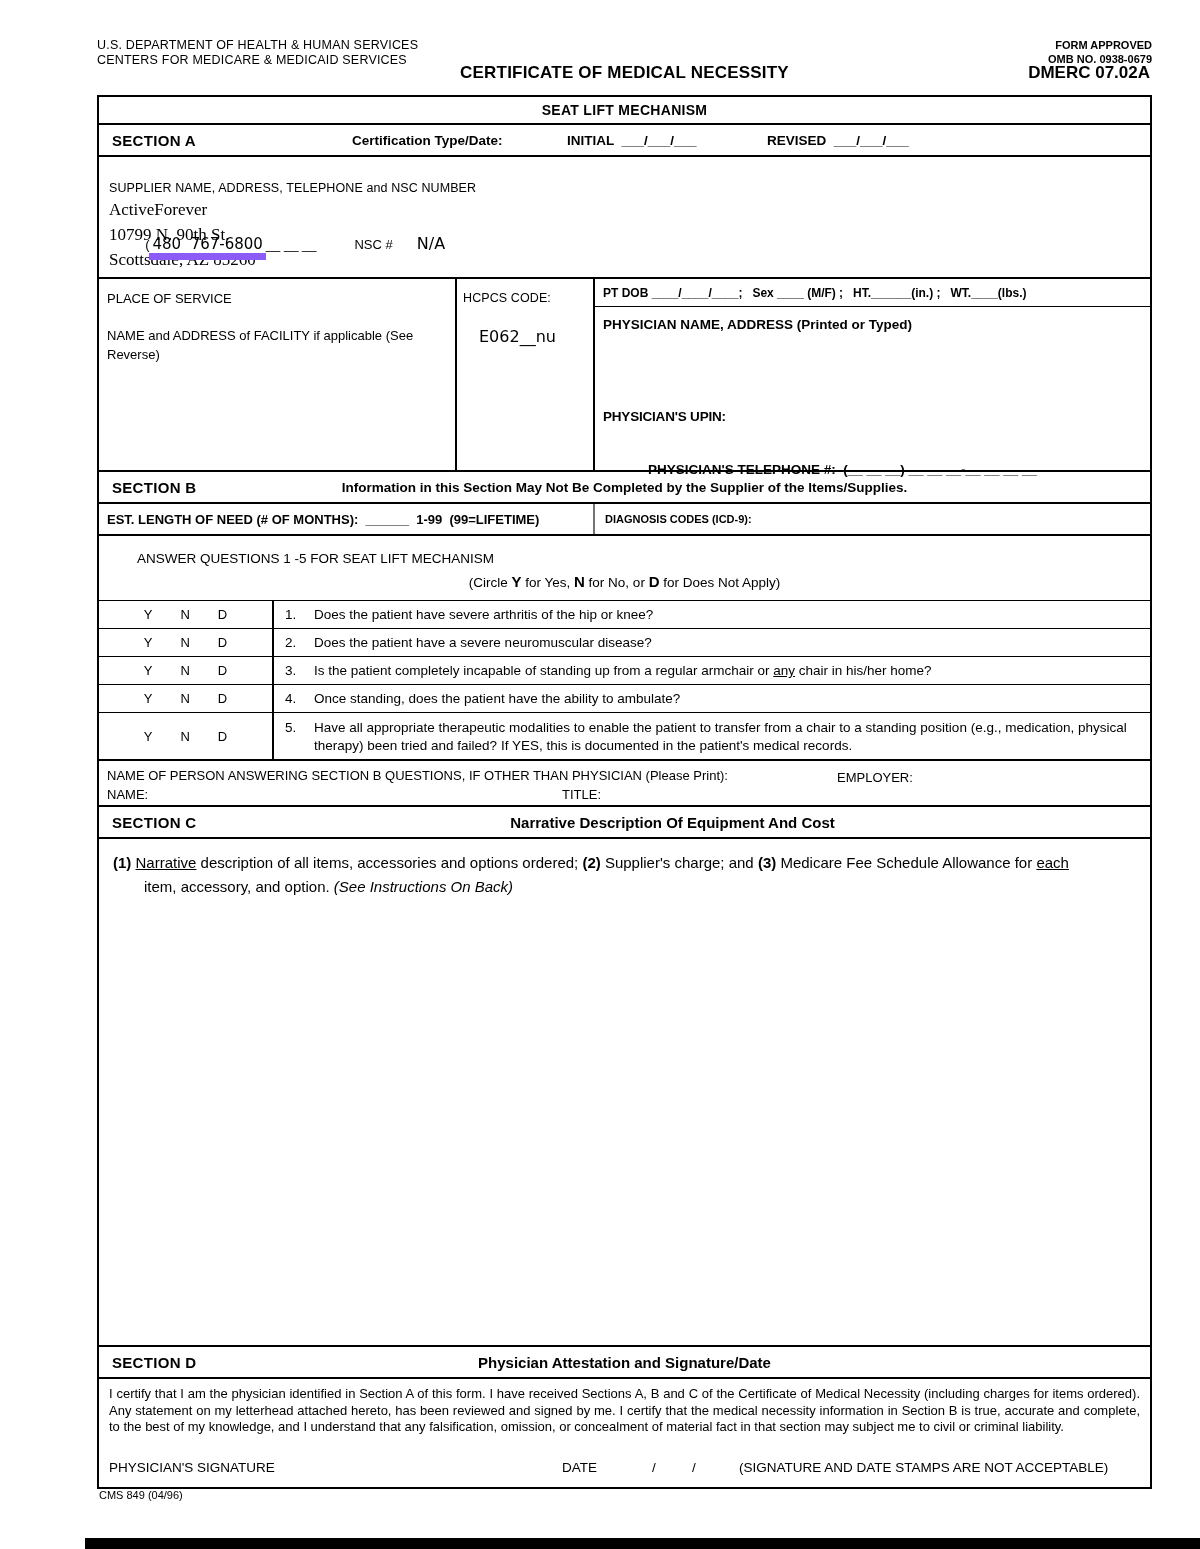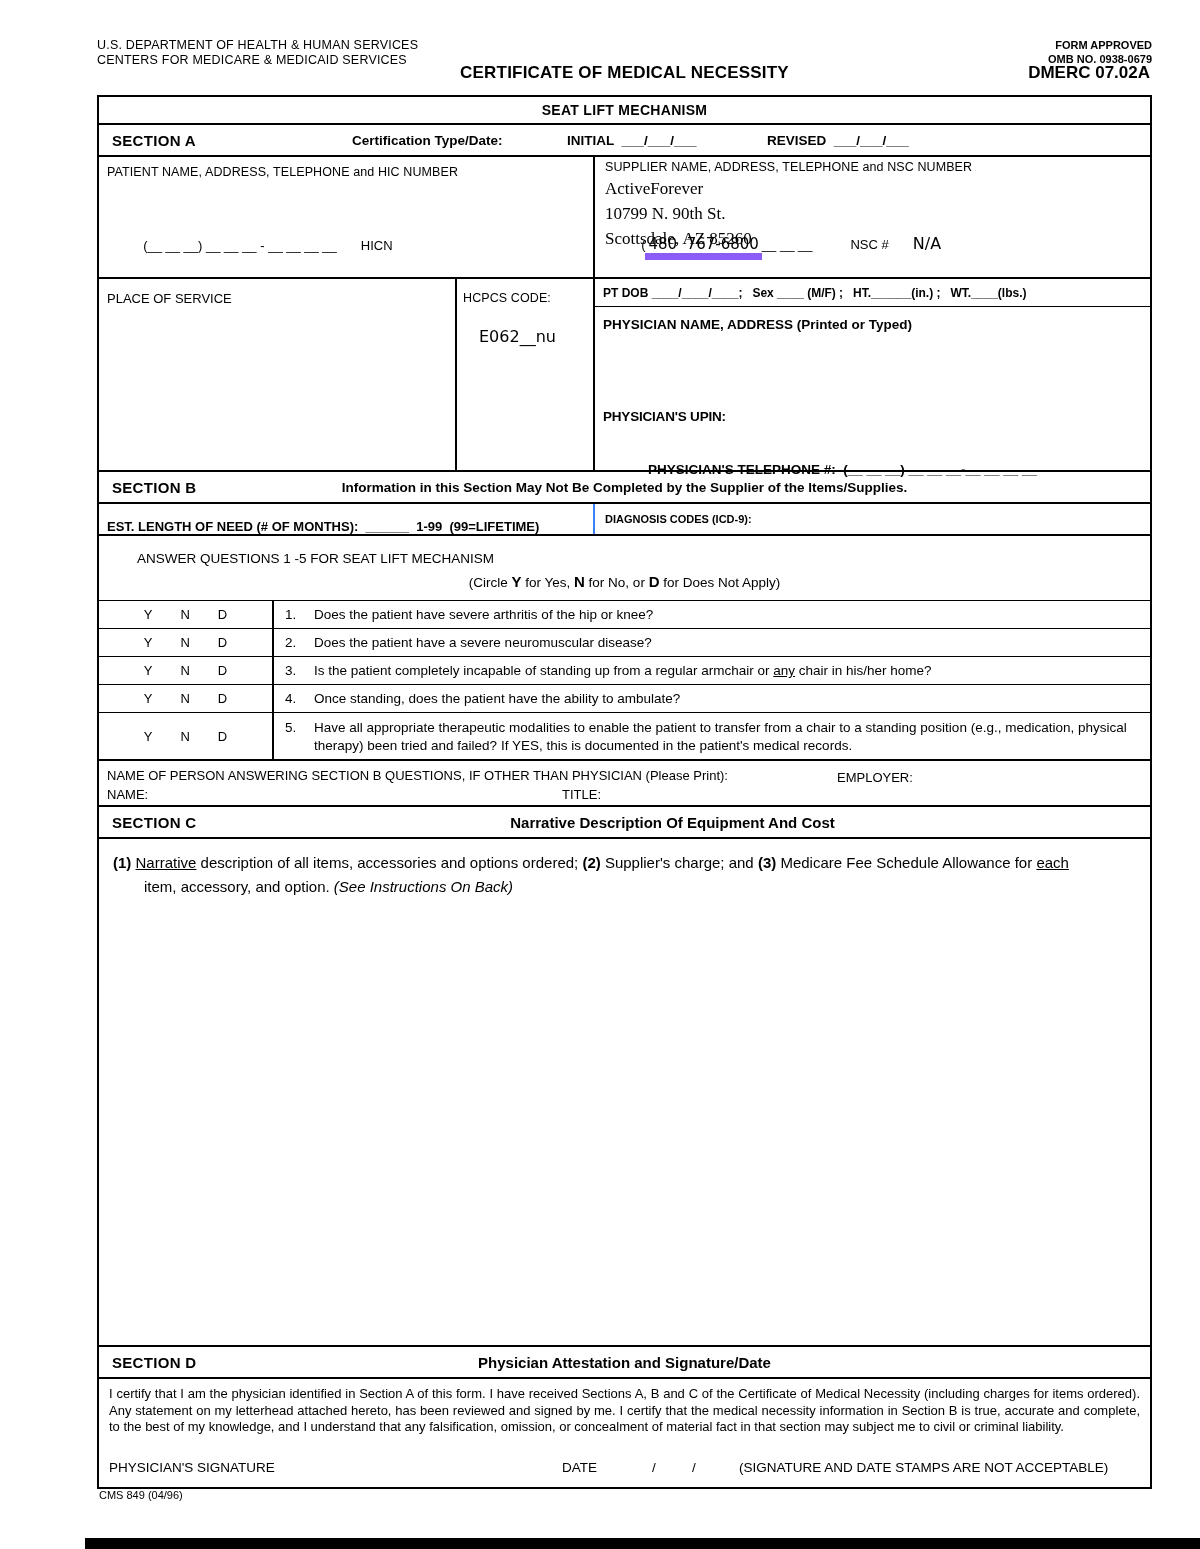--- a/index.html
+++ b/index.html
@@ -25,21 +25,21 @@
   .sec-bar { height:32px; border-bottom:2px solid #000; position:relative; }
   .sec-label { position:absolute; left:13px; top:50%; transform:translateY(-50%);
                font-weight:bold; font-size:15px; letter-spacing:0.3px; }
   .sec-heading { position:absolute; left:0; right:0; top:50%; transform:translateY(-50%);
                  text-align:center; font-weight:bold; }
   .a-item { position:absolute; top:50%; transform:translateY(-50%); font-weight:bold; font-size:13.5px; white-space:pre; }
 
   
   .row-patient { display:flex; height:122px; }
   .cell-patient { width:496px; border-right:2px solid #000; position:relative; padding:8px 8px; }
-  .cell-supplier { flex:1; position:relative; padding:3px 10px; }
+  .cell-supplier { flex:1; position:relative; padding:24px 10px; }
   .small-label { font-size:12.5px; letter-spacing:0.1px; }
   .filled { font-family:"DejaVu Sans", sans-serif; }
   .supplier-block { margin-top:2px; font-size:17px; line-height:25px;font-family:Liberation Serif, serif; }
   .bottom-line { position:absolute; left:8px; bottom:9px; font-size:13px; white-space:pre; }
   .filled-inline { font-family:"DejaVu Sans", sans-serif; font-size:15px; border-bottom:7px solid #8b5cf6; padding:0 3px; }
   .gap-lg { display:inline-block; width:38px; }
   .gap-md { display:inline-block; width:24px; }
 
   
   .row-pos { display:flex; height:193px; }
@@ -50,21 +50,21 @@
   .cell-phys { flex:1; display:flex; flex-direction:column; }
   .ptdob { height:28px; border-bottom:1px solid #000; display:flex; align-items:center; padding:0 8px;
            font-weight:bold; font-size:12px; white-space:pre; }
   .phys-body { flex:1; position:relative; padding:10px 8px; }
   .phys-name { font-weight:bold; font-size:13.5px; }
   .phys-upin { position:absolute; left:8px; top:102px; font-weight:bold; font-size:13.5px; letter-spacing:-0.2px; }
   .phys-phone { position:absolute; left:8px; top:140px; font-weight:bold; font-size:13.5px; white-space:pre; }
 
   
   .row-est { display:flex; height:32px; }
-  .cell-est { width:496px; border-right:2px solid #3b82f6; display:flex; align-items:flex-end; padding:0 8px;
+  .cell-est { width:496px; border-right:2px solid #737373; display:flex; align-items:center; padding:0 8px;
               font-weight:bold; font-size:13px; white-space:pre; }
   .cell-diag { flex:1; display:flex; align-items:center; padding:0 10px; font-weight:bold; font-size:11px; }
 
   .row-anshead { display:flex; height:65px; border-bottom:1px solid #000; position:relative; }
   .cell-answers { width:175px; border-right:2px solid #000; padding-top:15px; text-align:center; font-size:13.5px; }
   .cell-qhead { flex:1; padding-top:15px; font-size:13.5px; }
   .qhead-1 { padding-left:38px; }
   .qhead-2 { text-align:center; margin-top:7px; font-size:13.5px; }
   .big-ynd { font-weight:bold; font-size:15px; }
 
@@ -132,42 +132,37 @@
     <div class="bar-title">SEAT LIFT MECHANISM</div>
 
     <div class="sec-bar">
       <span class="sec-label">SECTION A</span>
       <span class="a-item" style="left:253px;">Certification Type/Date:</span>
       <span class="a-item" style="left:468px;">INITIAL  ___/___/___</span>
       <span class="a-item" style="left:668px;">REVISED  ___/___/___</span>
     </div>
 
     <div class="row row-patient">
-      <div class="cell-patient">
-        <div class="small-label">PATIENT NAME, ADDRESS, TELEPHONE and HIC NUMBER</div>
-        <div class="bottom-line">
-          <span>(__ __ __) __ __ __ - __ __ __ __</span><span class="gap-md"></span><span>HICN</span>
-        </div>
-      </div>
       <div class="cell-supplier">
         <div class="small-label">SUPPLIER NAME, ADDRESS, TELEPHONE and NSC NUMBER</div>
         <div class="supplier-block filled">
           <div>ActiveForever</div>
           <div>10799 N. 90th St.</div>
           <div>Scottsdale, AZ 85260</div>
         </div>
         <div class="bottom-line" style="left:10px;">
           <span>(</span><span class="filled-inline">480  767-6800</span><span>__ __ __</span><span class="gap-lg"></span><span>NSC #</span><span class="gap-md"></span><span class="filled" style="font-size:16px;">N/A</span>
         </div>
       </div>
     </div>
 
     <div class="row row-pos">
       <div class="cell-pos">
         <div>PLACE OF SERVICE</div>
+        <div class="facility">NAME and ADDRESS of FACILITY if applicable (See Reverse)</div>
       </div>
       <div class="cell-hcpcs">
         <div class="small-label">HCPCS CODE:</div>
         <div class="hcpcs-value filled">E062__nu</div>
       </div>
       <div class="cell-phys">
         <div class="ptdob">PT DOB ____/____/____;   Sex ____ (M/F) ;   HT.______(in.) ;   WT.____(lbs.)</div>
         <div class="phys-body">
           <div class="phys-name">PHYSICIAN NAME, ADDRESS  (Printed or Typed)</div>
           <div class="phys-upin">PHYSICIAN'S UPIN:</div>

